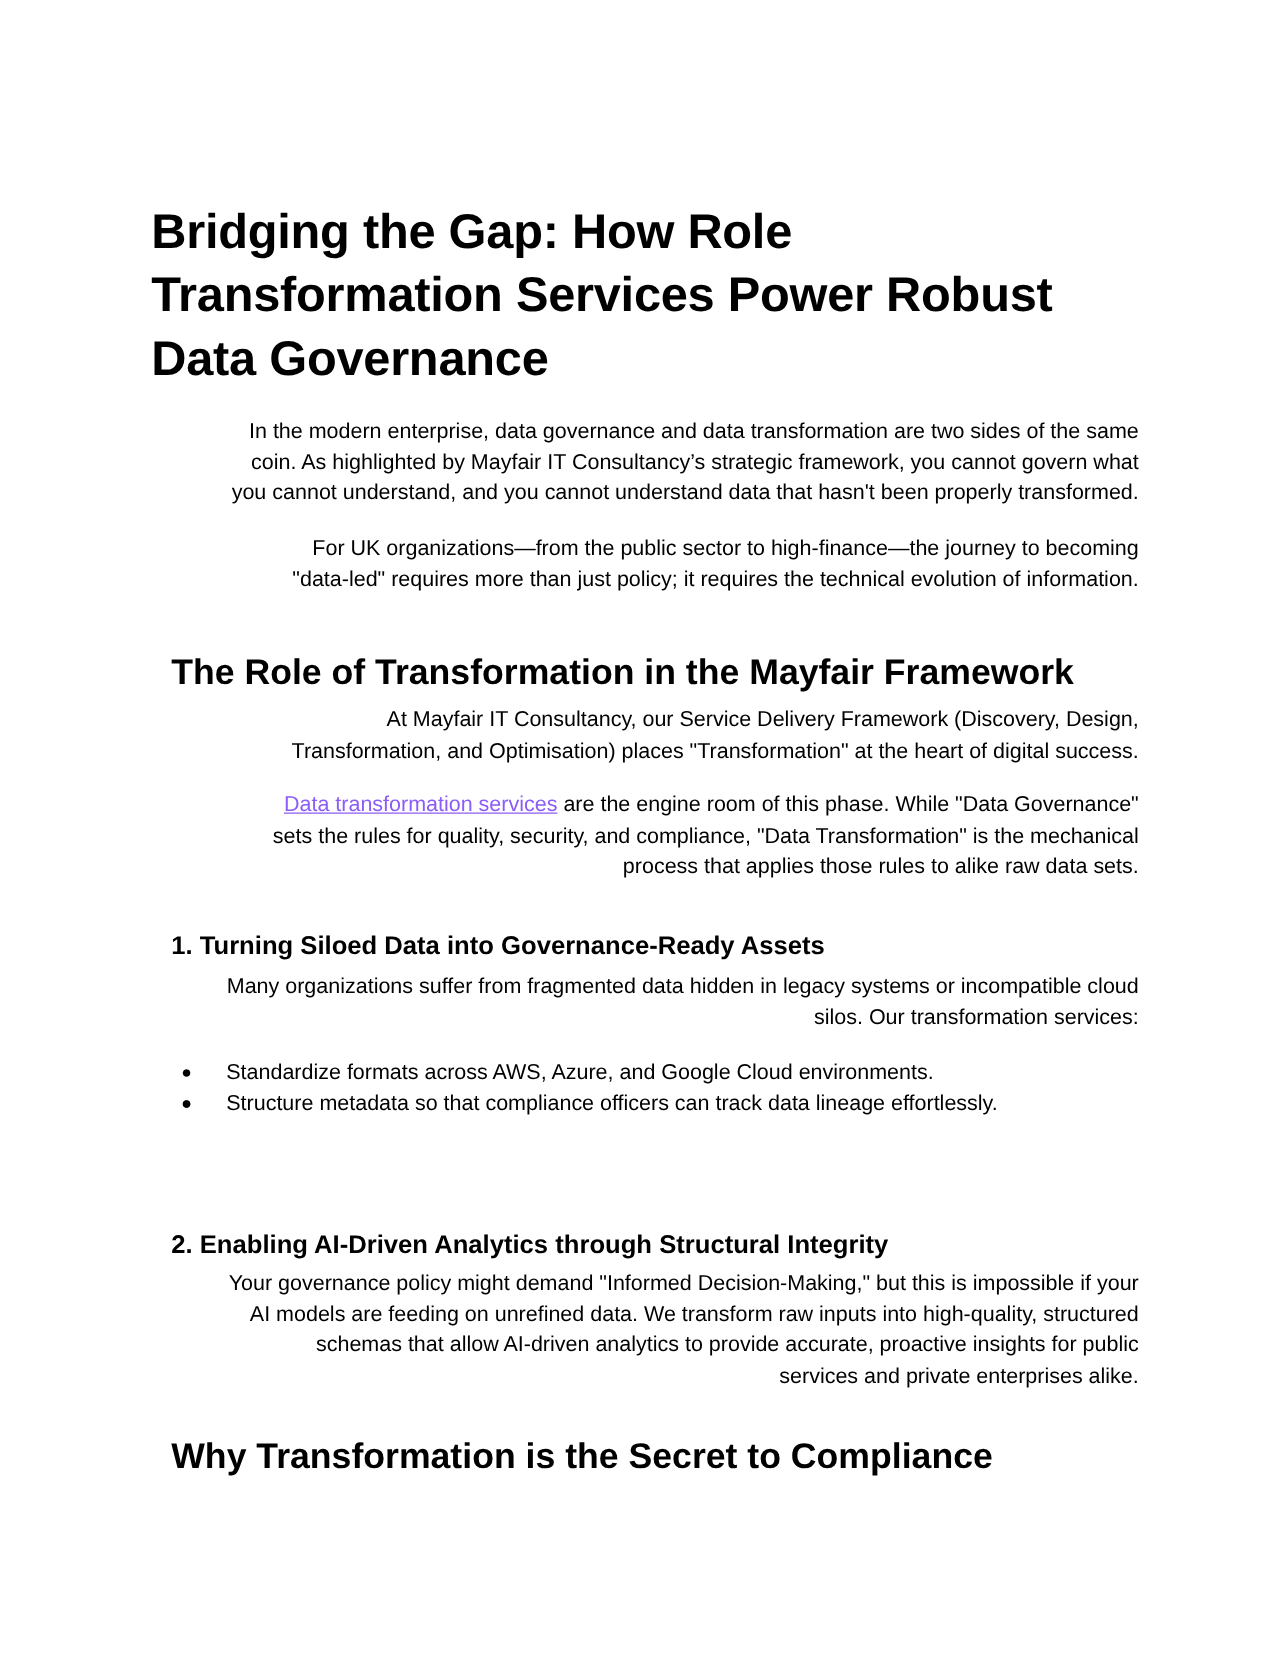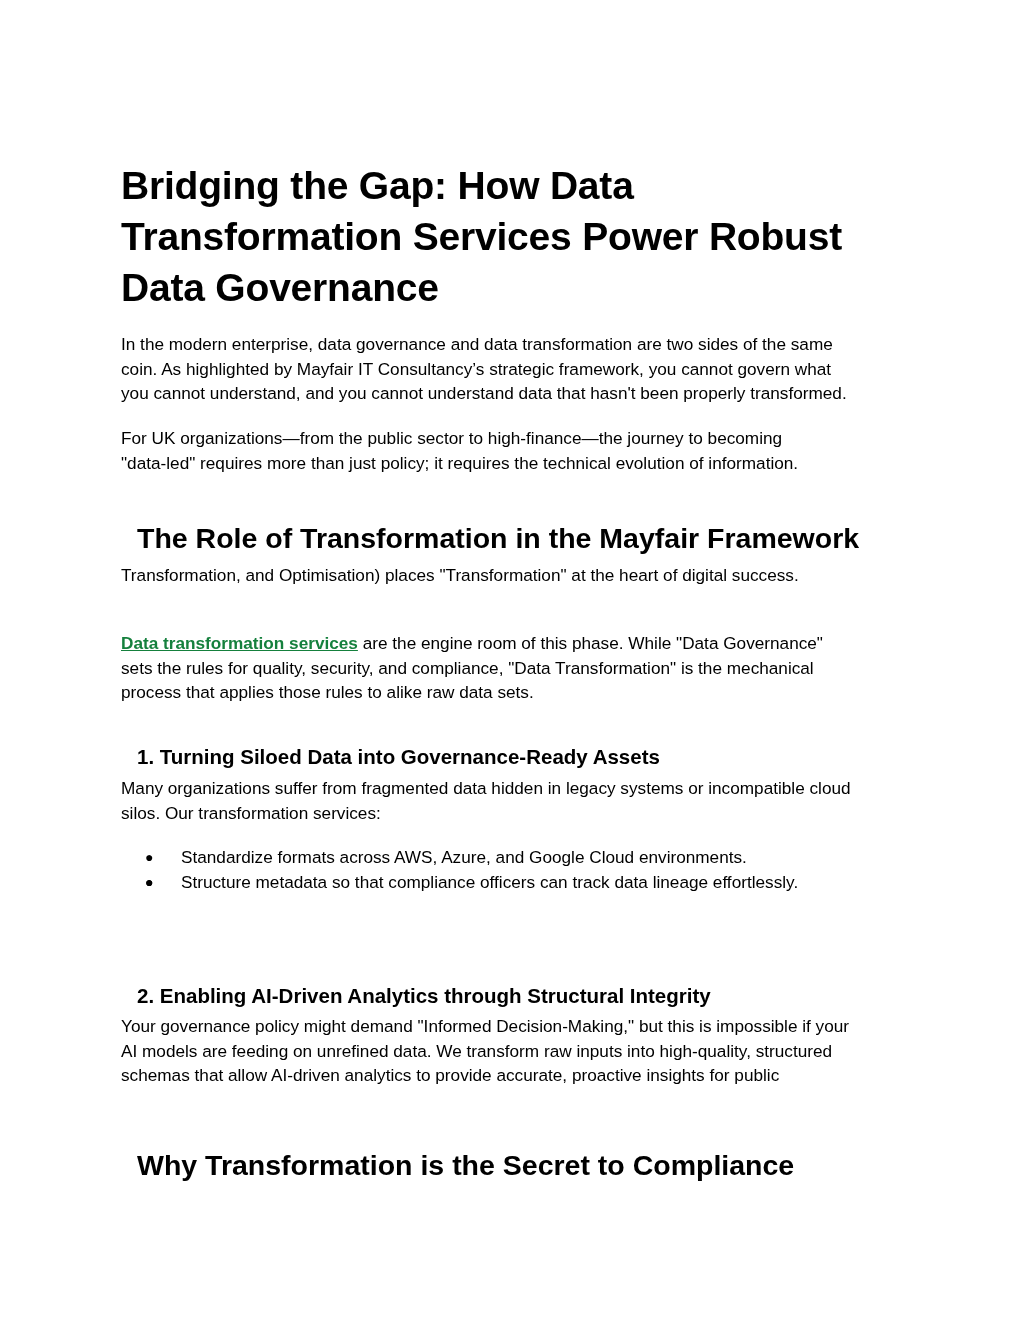--- a/index.html
+++ b/index.html
@@ -16,59 +16,60 @@
     h2 {
       position: absolute; left: 0; margin: 16px;
       font-size: 28.5px; font-weight: bold; line-height: 34px; white-space: nowrap;
     }
     h3 {
       position: absolute; left: 0; margin: 16px;
       font-size: 20.5px; font-weight: bold; line-height: 26px; white-space: nowrap;
     }
     p {
       position: absolute; left: 0; margin: 0; width: 790px;
-      font-size: 17.2px; line-height: 24.5px;
+      font-size: 17.2px; line-height: 24.5px; text-align: right;
     }
     .line { display: block; white-space: nowrap; }
     b { font-weight: normal; }
-    a.link { color: #15803d; text-decoration: underline; font-weight: bold; }
+    a.link { color: #8b5cf6; text-decoration: underline; font-weight: normal; }
     ul {
       position: absolute; left: 0; margin: 0; padding: 0; list-style: none; width: 790px;
       font-size: 17.2px; line-height: 24.5px;
     }
     ul li { position: relative; padding-left: 60px; }
     ul li .bullet {
       position: absolute; left: 24px; top: 0; font-size: 14px;
     }
   </style>
 </head>
 <body>
 
 <div class="page">
 
   <h1>
-    <span class="line">Bridging the Gap: How Data</span>
+    <span class="line">Bridging the Gap: How Role</span>
     <span class="line">Transformation Services Power Robust</span>
     <span class="line">Data Governance</span>
   </h1>
 
   <p style="top:332px">
     <span class="line">In the modern enterprise, data governance and data transformation are two sides of the same</span>
     <span class="line"><span>coin. As highlighted by </span><b>Mayfair IT Consultancy’s</b><span> strategic framework, you cannot govern what</span></span>
     <span class="line">you cannot understand, and you cannot understand data that hasn't been properly transformed.</span>
   </p>
 
   <p style="top:426px">
     <span class="line">For UK organizations—from the public sector to high-finance—the journey to becoming</span>
     <span class="line">"data-led" requires more than just policy; it requires the technical evolution of information.</span>
   </p>
 
   <h2 style="top:505px">The Role of Transformation in the Mayfair Framework</h2>
 
   <p style="top:563px">
+    <span class="line"><span>At Mayfair IT Consultancy, our </span><b>Service Delivery Framework</b><span> (Discovery, Design,</span></span>
     <span class="line">Transformation, and Optimisation) places "Transformation" at the heart of digital success.</span>
   </p>
 
   <p style="top:631px">
     <span class="line"><a class="link" href="#">Data transformation services</a><span> are the engine room of this phase. While "Data Governance"</span></span>
     <span class="line">sets the rules for quality, security, and compliance, "Data Transformation" is the mechanical</span>
     <span class="line">process that applies those rules to alike raw data sets.</span>
   </p>
 
   <h3 style="top:728px">1. Turning Siloed Data into Governance-Ready Assets</h3>
@@ -91,17 +92,18 @@
       <b>Structure</b><span> metadata so that compliance officers can track data lineage effortlessly.</span>
     </li>
   </ul>
 
   <h3 style="top:967px">2. Enabling AI-Driven Analytics through Structural Integrity</h3>
 
   <p style="top:1014px">
     <span class="line">Your governance policy might demand "Informed Decision-Making," but this is impossible if your</span>
     <span class="line">AI models are feeding on unrefined data. We transform raw inputs into high-quality, structured</span>
     <span class="line"><span>schemas that allow </span><b>AI-driven analytics</b><span> to provide accurate, proactive insights for public</span></span>
+    <span class="line">services and private enterprises alike.</span>
   </p>
 
   <h2 style="top:1132px">Why Transformation is the Secret to Compliance</h2>
 
 </div>
 
 </body></html>

